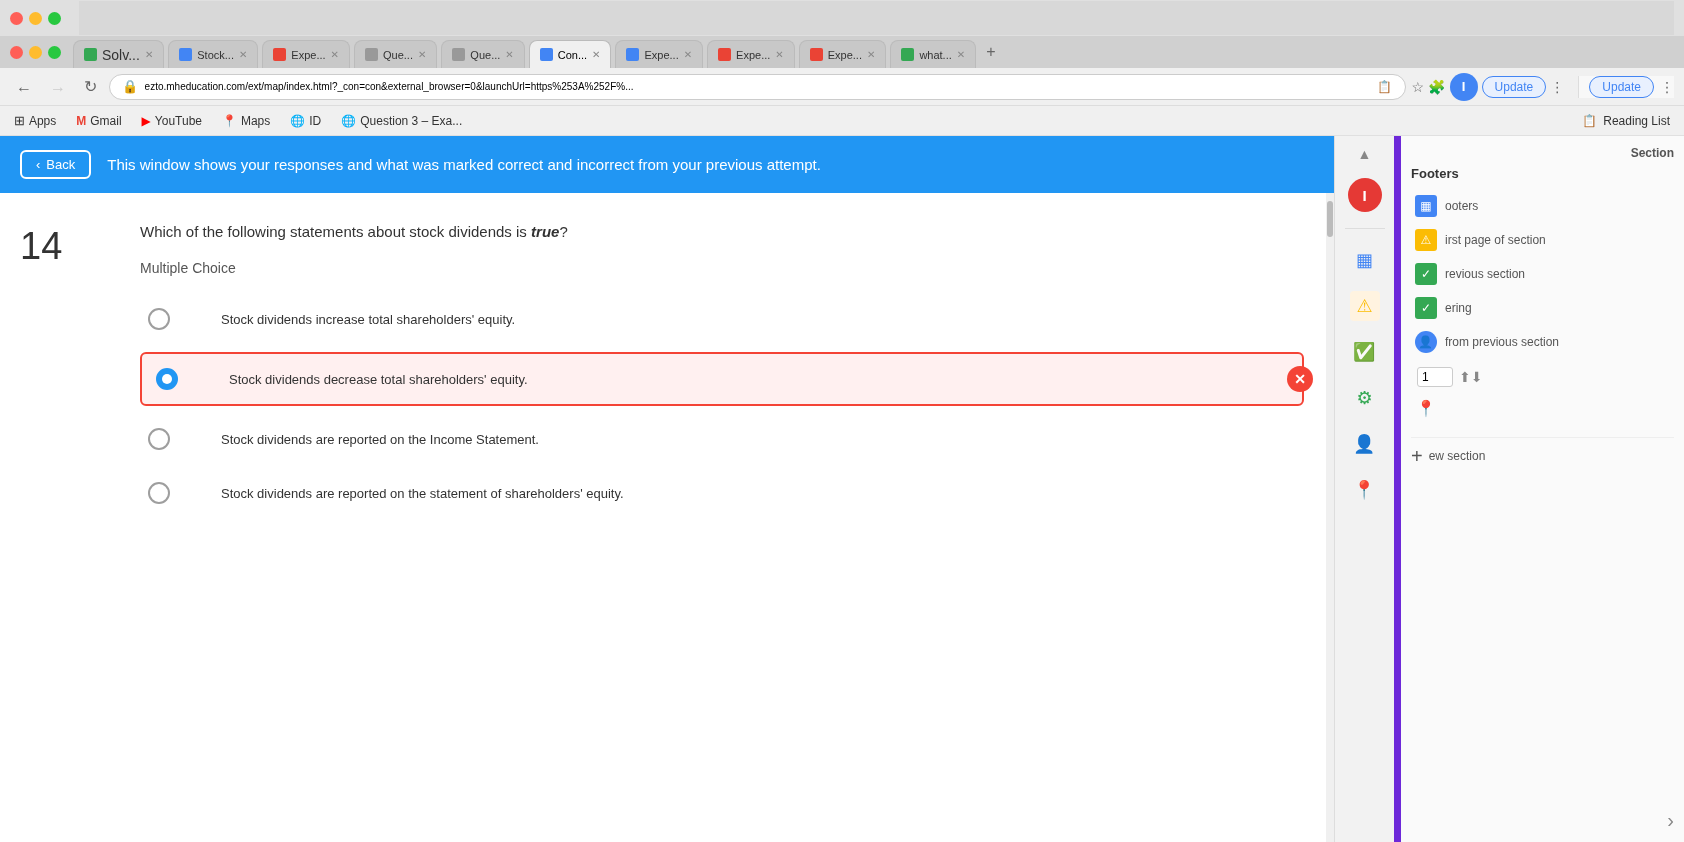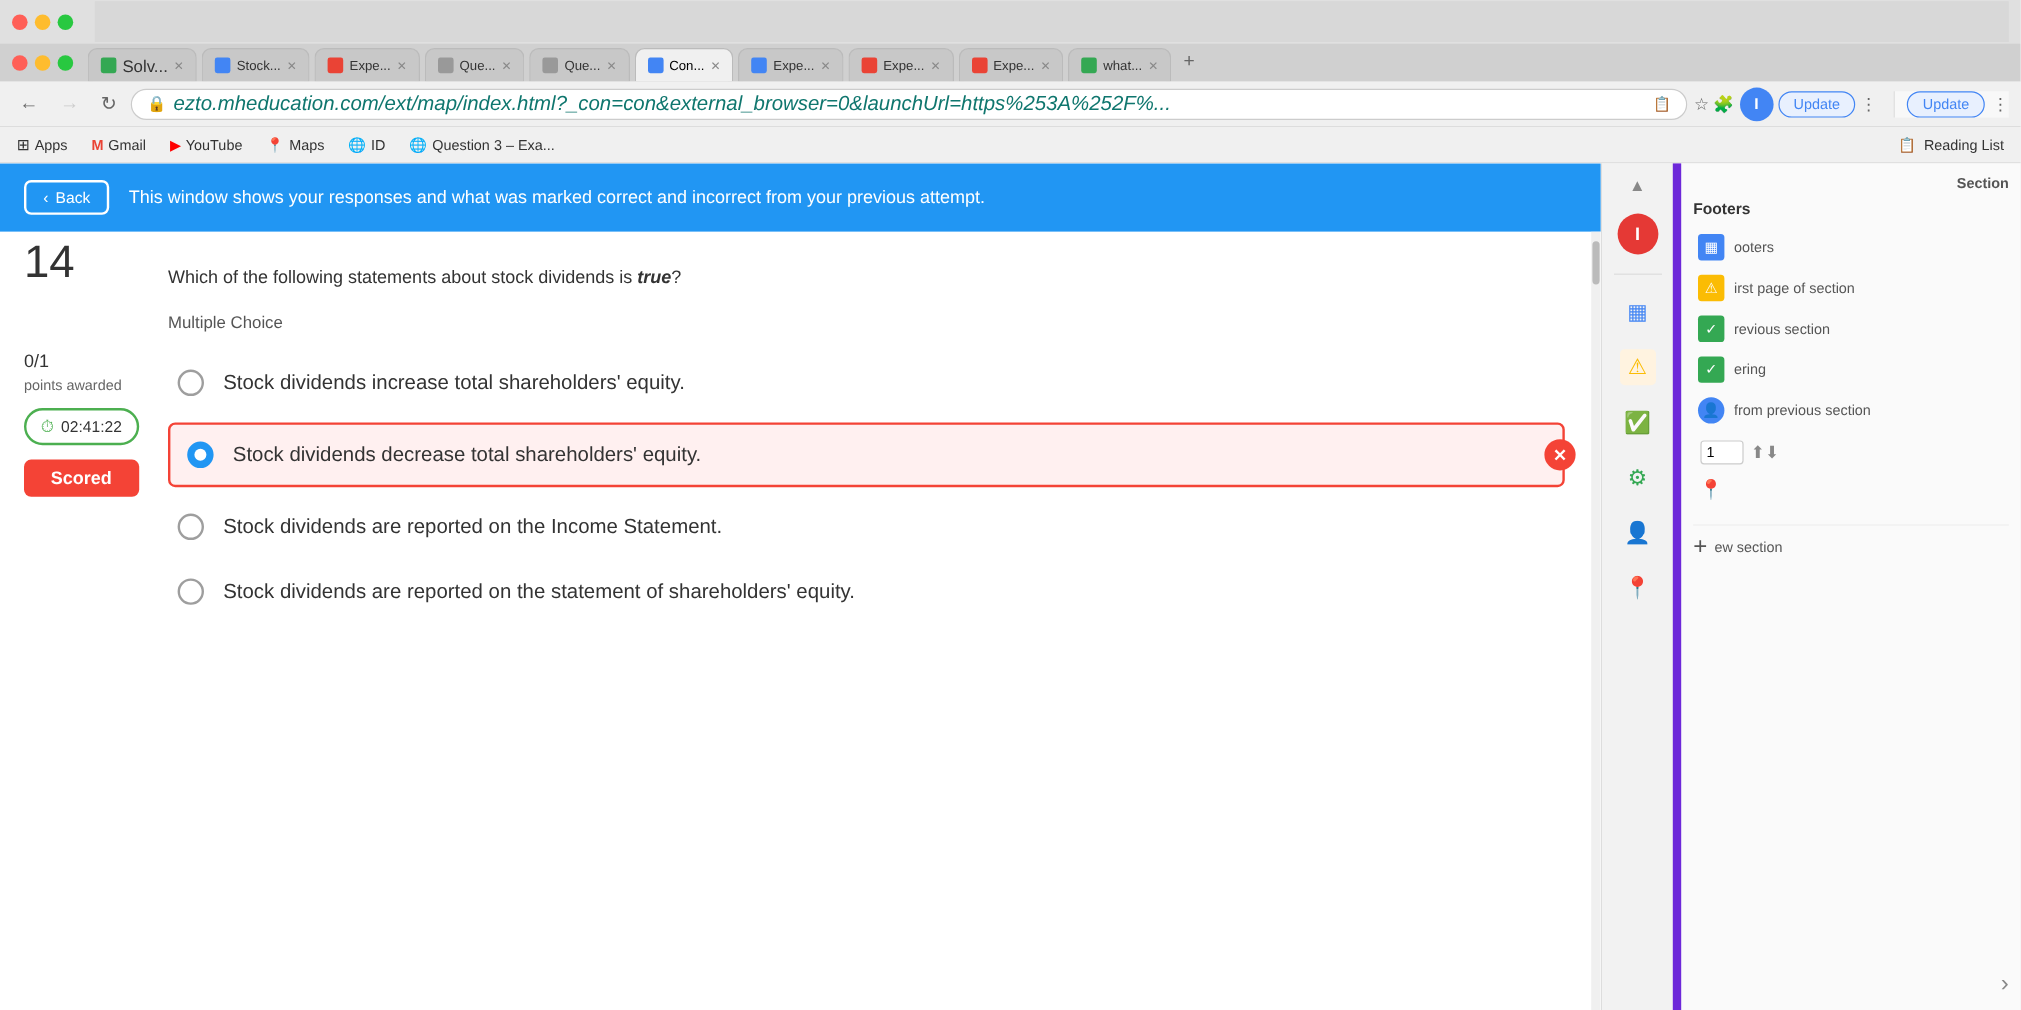--- a/index.html
+++ b/index.html
@@ -19,21 +19,21 @@
     .tab.active { background: #f0f0f0; color: #000; }
     .tab-favicon { width: 13px; height: 13px; border-radius: 2px; flex-shrink: 0; }
     .tab-label { overflow: hidden; text-overflow: ellipsis; white-space: nowrap; flex: 1; }
     .tab-close { font-size: 10px; color: #888; cursor: pointer; flex-shrink: 0; }
     .tab-new { background: none; border: none; font-size: 16px; color: #666; cursor: pointer; padding: 0 6px; align-self: center; }
 
     .nav-bar { background: #f0f0f0; display: flex; align-items: center; padding: 4px 10px; gap: 6px; height: 38px; border-bottom: 1px solid #ddd; }
     .nav-btn { background: none; border: none; cursor: pointer; color: #666; font-size: 16px; padding: 2px 6px; border-radius: 4px; }
     .nav-btn.disabled { color: #ccc; cursor: default; }
     .address-bar { flex: 1; background: #fff; border: 1px solid #ccc; border-radius: 20px; padding: 4px 12px; font-size: 12px; color: #333; display: flex; align-items: center; gap: 6px; height: 26px; }
-    .address-text { flex: 1; overflow: hidden; text-overflow: ellipsis; white-space: nowrap; font-size: 17px; color: #0f766e; font-style: italic; }
+    .address-text { flex: 1; overflow: hidden; text-overflow: ellipsis; white-space: nowrap; font-size: 10px; color: #000000; }
     .bookmark-bar-icons { display: flex; align-items: center; gap: 4px; }
     .update-btn { background: #e8f0fe; border: 1px solid #4285f4; color: #4285f4; border-radius: 16px; padding: 3px 12px; font-size: 12px; cursor: pointer; font-weight: 500; }
 
     .bookmarks-bar { background: #f0f0f0; display: flex; align-items: center; padding: 2px 10px; gap: 12px; height: 30px; border-bottom: 1px solid #e0e0e0; font-size: 12px; }
     .bookmark-item { display: flex; align-items: center; gap: 4px; cursor: pointer; color: #333; padding: 2px 4px; border-radius: 3px; }
 
     
     .main-area { display: flex; flex: 1; overflow: hidden; }
 
     
@@ -56,21 +56,21 @@
     .options-area { margin-left: 60px; display: flex; flex-direction: column; gap: 0; }
 
     .option-row { display: flex; align-items: center; gap: 16px; padding: 16px 20px; cursor: pointer; position: relative; }
     .option-row.selected-wrong { background: #fff0f0; border: 2px solid #f44336; border-radius: 6px; margin: 4px 0; }
     .option-row.normal { border: none; }
 
     .radio-btn { width: 22px; height: 22px; border-radius: 50%; border: 2px solid #9e9e9e; background: #fff; flex-shrink: 0; display: flex; align-items: center; justify-content: center; }
     .radio-btn.selected { background: #2196f3; border-color: #2196f3; }
     .radio-inner { width: 10px; height: 10px; border-radius: 50%; background: #fff; }
 
-    .option-text { font-size: 17px; color: #333; }
+    .option-text { font-size: 13px; color: #333; margin-left: 35px; }
 
     .wrong-indicator { position: absolute; right: -10px; top: 50%; transform: translateY(-50%); width: 26px; height: 26px; background: #f44336; border-radius: 50%; color: #fff; font-size: 14px; font-weight: bold; display: flex; align-items: center; justify-content: center; cursor: pointer; }
 
     .far-right-panel { width: 280px; background: #fafafa; border-left: 7px solid #6d28d9; display: flex; flex-direction: column; padding: 10px; overflow: hidden; font-size: 12px; color: #555; }
     .panel-item-row { display: flex; align-items: center; gap: 8px; padding: 6px 4px; }
     .panel-input { border: 1px solid #ccc; border-radius: 3px; width: 40px; font-size: 12px; padding: 2px 4px; }
 
     
     .profile-avatar { width: 28px; height: 28px; border-radius: 50%; background: #4285f4; color: #fff; font-size: 13px; font-weight: 600; display: flex; align-items: center; justify-content: center; }
 
@@ -222,31 +222,22 @@
         </button>
         <span class="banner-text">This window shows your responses and what was marked correct and incorrect from your previous attempt.</span>
       </div>
 
       <div class="question-area" style="position:relative;">
 
         <div style="position:absolute; right:0; top:0; bottom:0; width:8px; background:#f0f0f0;">
           <div style="position:absolute; right:1px; top:8px; width:6px; height:36px; background:#bbb; border-radius:3px;"></div>
         </div>
 
-        <div style="position:absolute; left:20px; top:5px; font-size:38px; font-weight:300; color:#333;">14</div>
-
-        <div style="position:absolute; left:20px; top:100px; display:flex; flex-direction:column; gap:4px;">
-          <div style="font-size:15px; color:#333; font-weight:500;">0/1</div>
-          <div style="font-size:12px; color:#666;">points awarded</div>
-          <button class="timer-btn">
-            <span class="timer-icon">⏱</span>
-            <span>02:41:22</span>
-          </button>
-          <button class="scored-btn">Scored</button>
-        </div>
+        <div style="position:absolute; left:20px; top:32px; font-size:38px; font-weight:300; color:#333;">14</div>
+
 
         <div style="margin-left:120px; padding-top:10px;">
 
           <div class="question-text" style="margin-left:0; margin-bottom:20px;">
             <span>Which of the following statements about stock dividends is </span><strong>true</strong><span>?</span>
           </div>
 
           <div style="font-size:14px; color:#555; margin-bottom:16px;">Multiple Choice</div>
 
           <div class="options-area" style="margin-left:0;">

